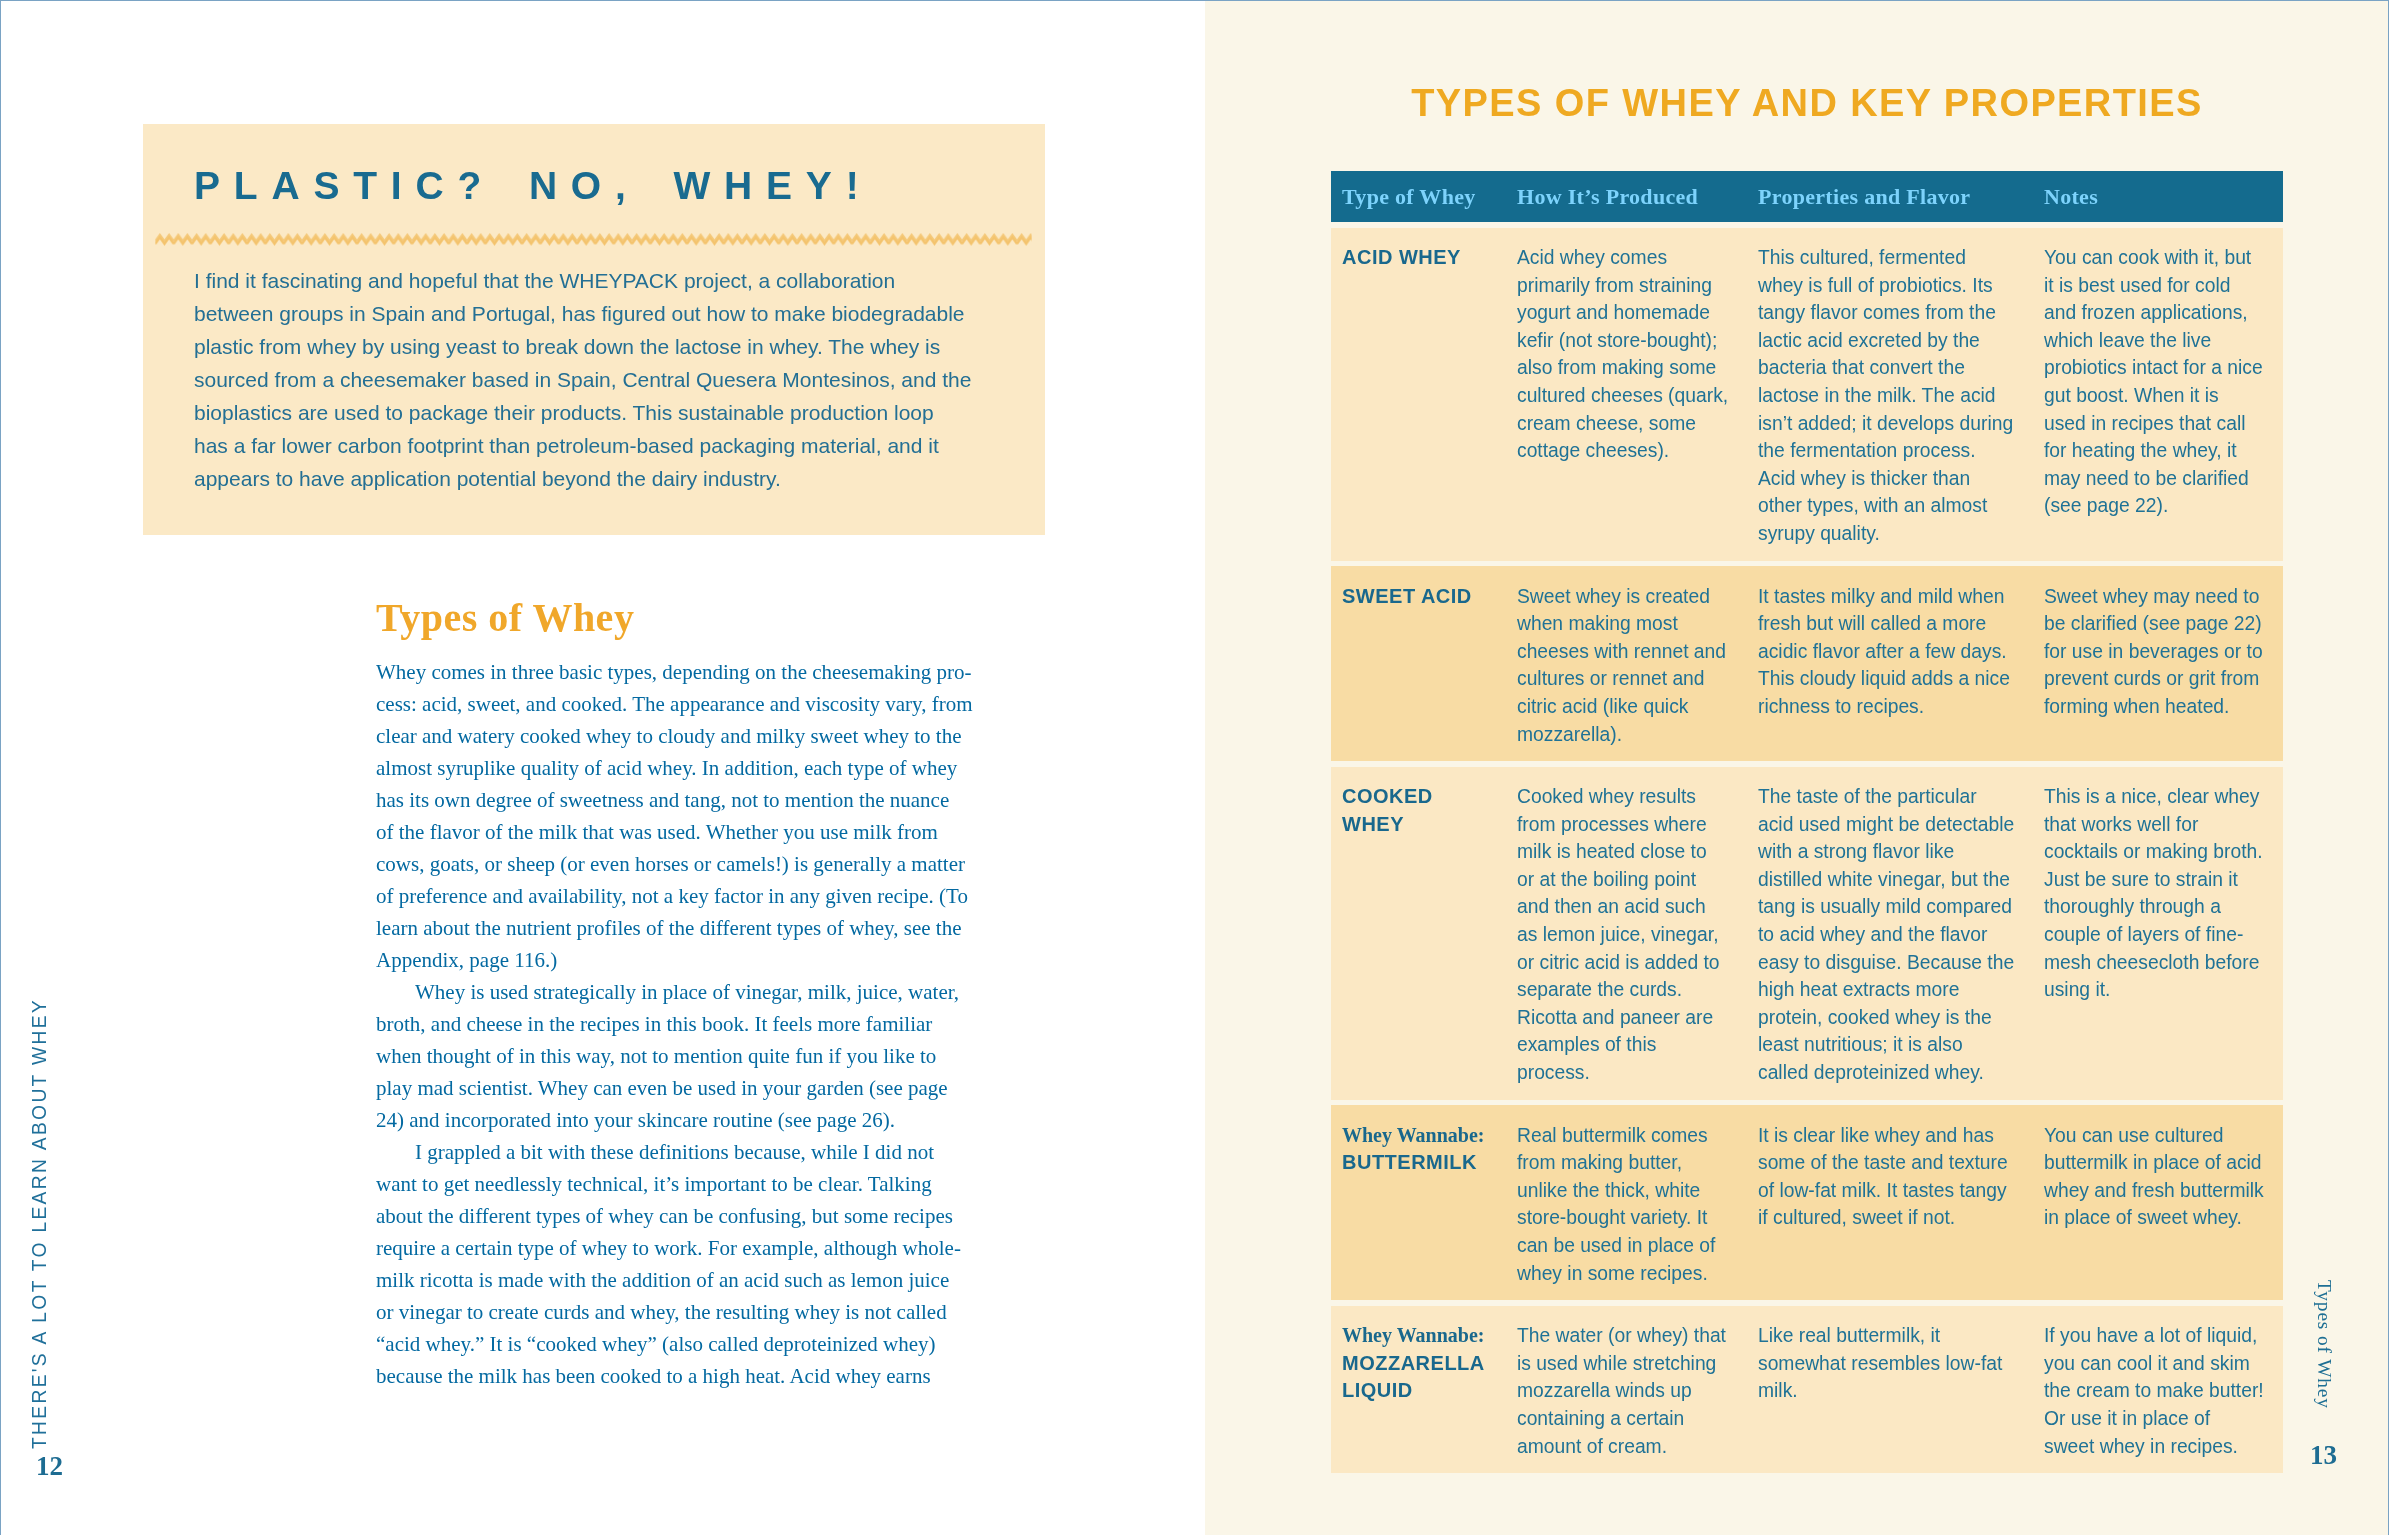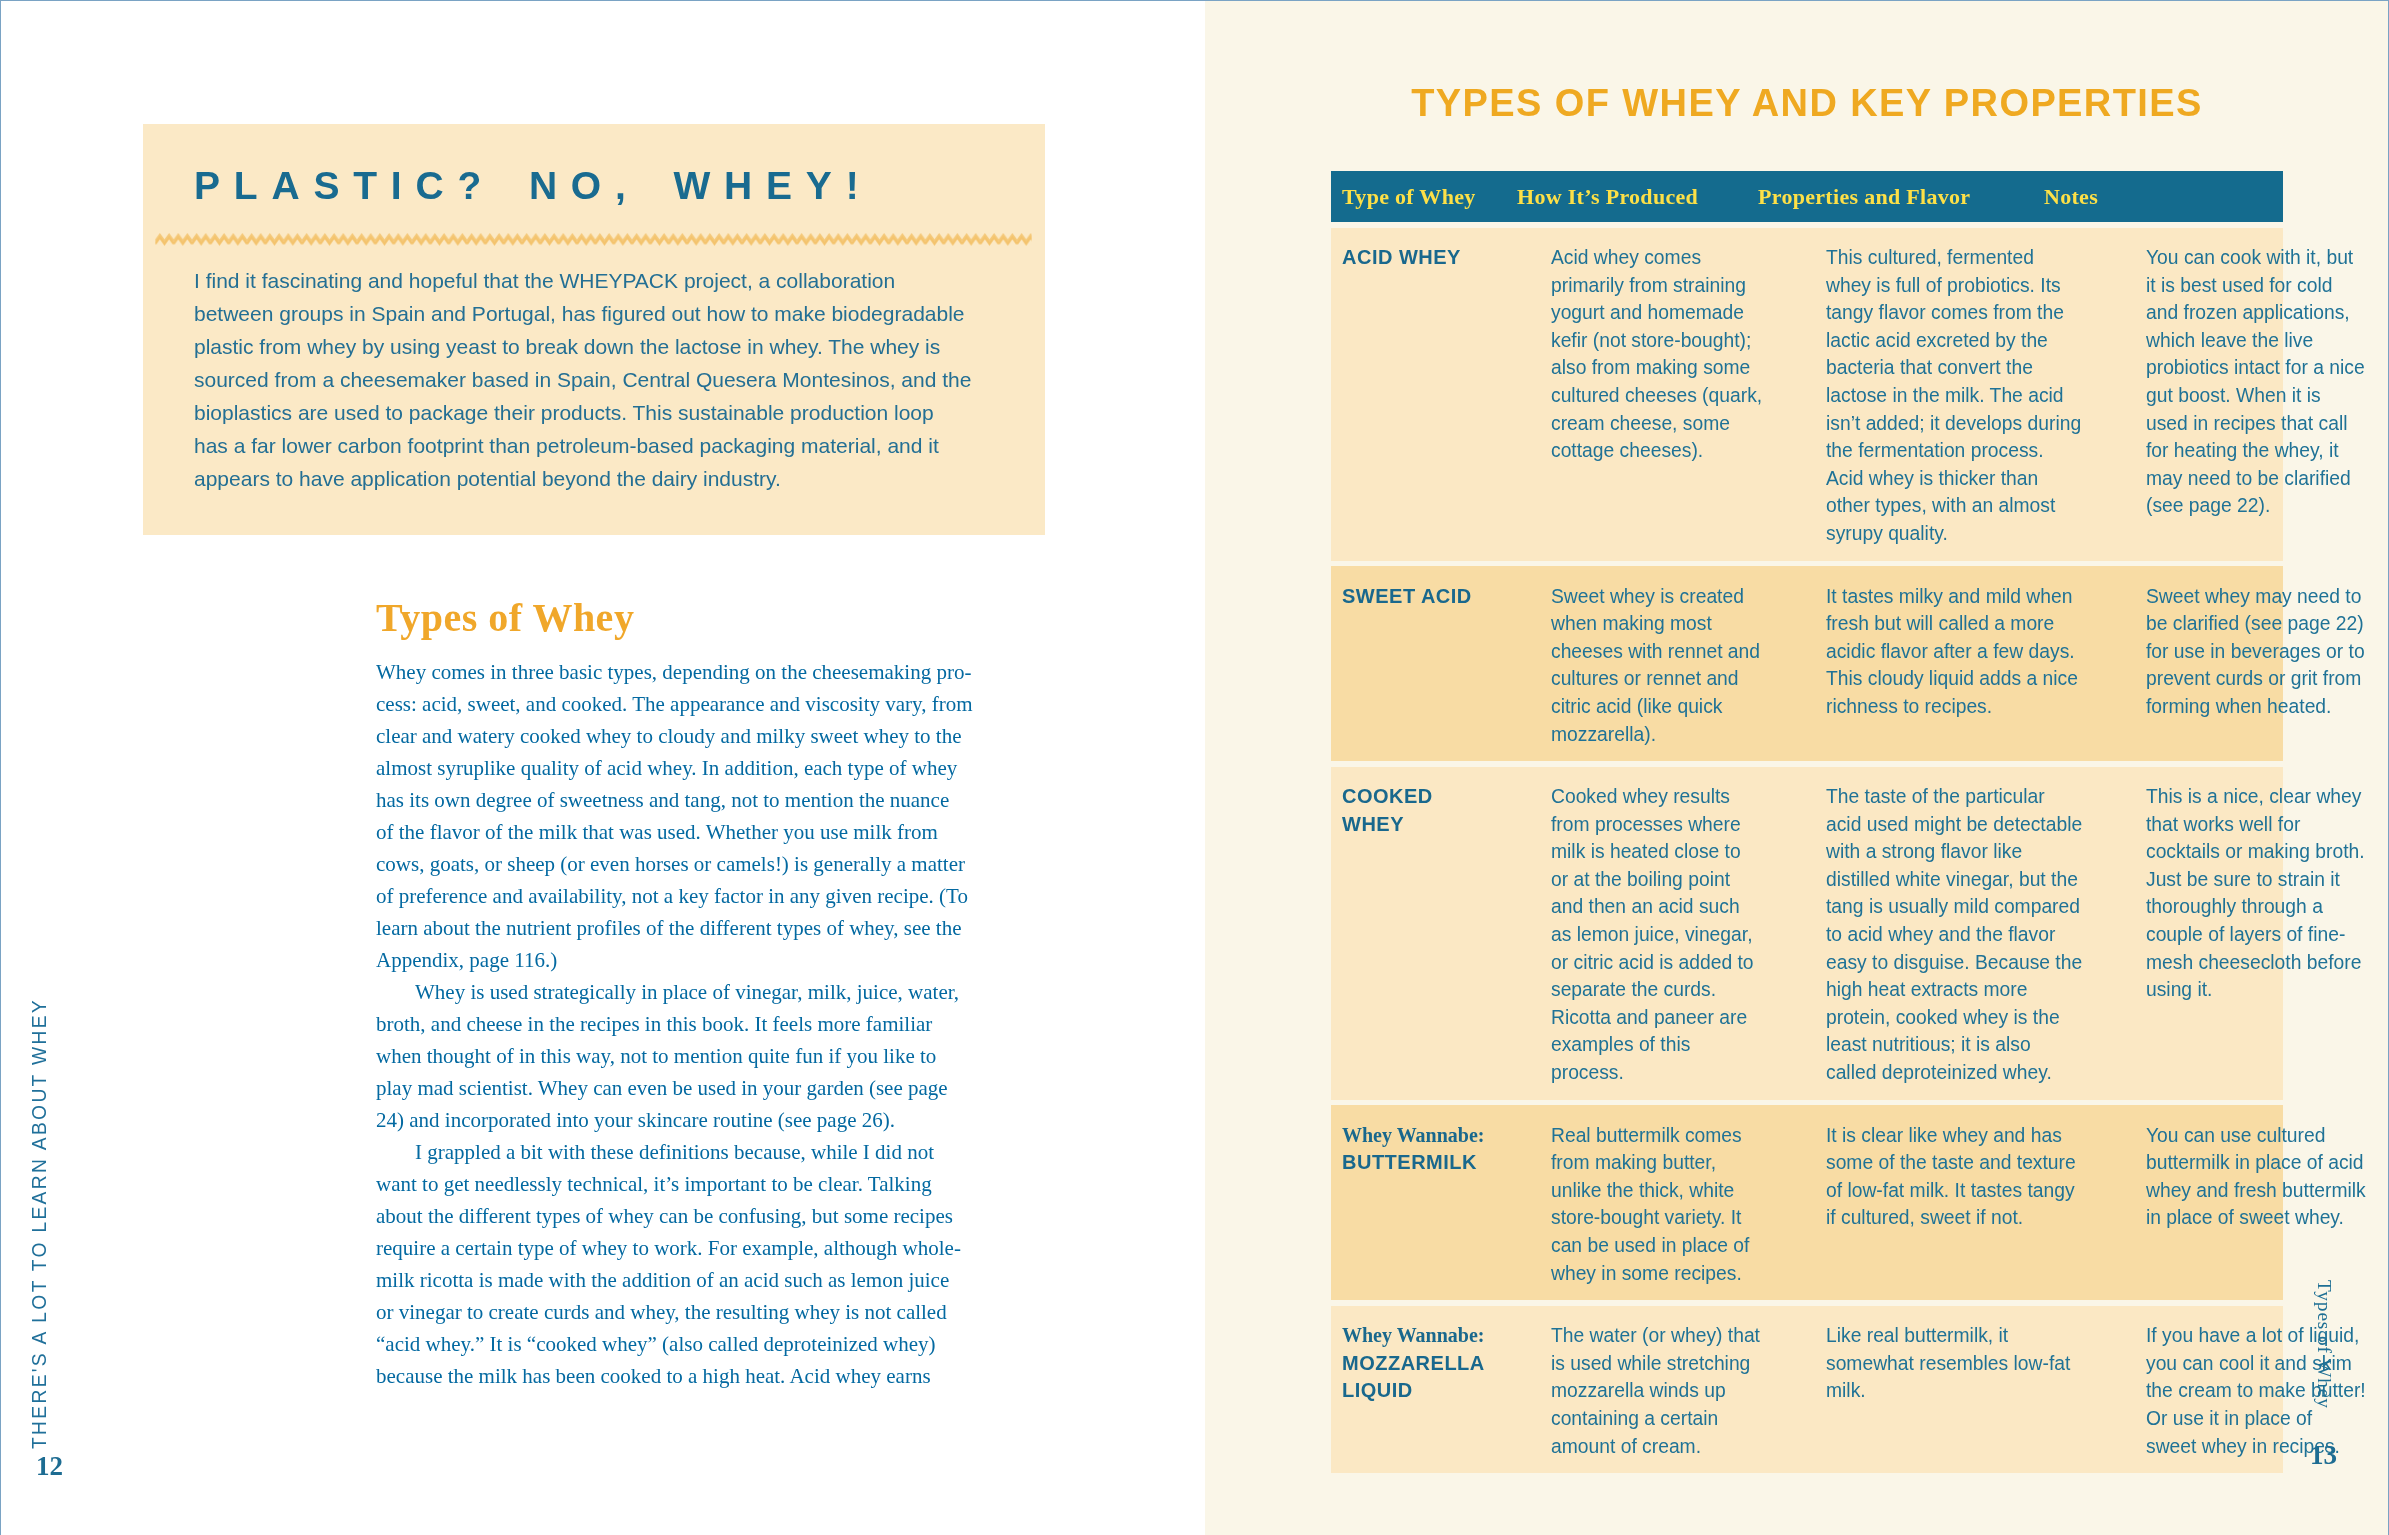--- a/index.html
+++ b/index.html
@@ -42,23 +42,23 @@
   .page-right{position:absolute;left:1204px;top:0;width:1186px;height:100%;background:#FAF6E8;}
   .table-title{
     position:absolute;left:126px;top:81px;width:952px;margin:0;
     text-align:center;font-size:38px;font-weight:bold;color:#EFA921;letter-spacing:1.4px;white-space:nowrap;
   }
   .whey-table{position:absolute;left:126px;top:170px;width:952px;}
   .t-row{display:grid;grid-template-columns:175px 241px 286px 251px;}
   .t-head{background:#146B8E;min-height:51px;align-items:center;}
   .t-head .hcell{
     font-family:"Liberation Serif",serif;font-weight:bold;
-    font-size:22px;color:#fde047;letter-spacing:0.3px;padding:11px 5.5px 11px 11px;box-sizing:border-box;
-  }
-  .t-body{margin-top:5.5px;gap:34px;}
+    font-size:22px;color:#7dd3fc;letter-spacing:0.3px;padding:11px 5.5px 11px 11px;box-sizing:border-box;
+  }
+  .t-body{margin-top:5.5px;}
   .row-light{background:#FBE8C4;}
   .row-dark{background:#F8DCA4;}
   .r1{min-height:312px;} .r2{min-height:186px;} .r3{min-height:333px;} .r4{min-height:178px;} .r5{min-height:164px;}
   .cell{
     padding:16.5px 18.4px 13px 11px;box-sizing:border-box;
     font-size:19.3px;line-height:27.6px;color:#1F7296;
   }
   .cell-label{font-weight:bold;}
   .label-prefix{
     display:block;font-family:"Liberation Serif",serif;font-weight:bold;

